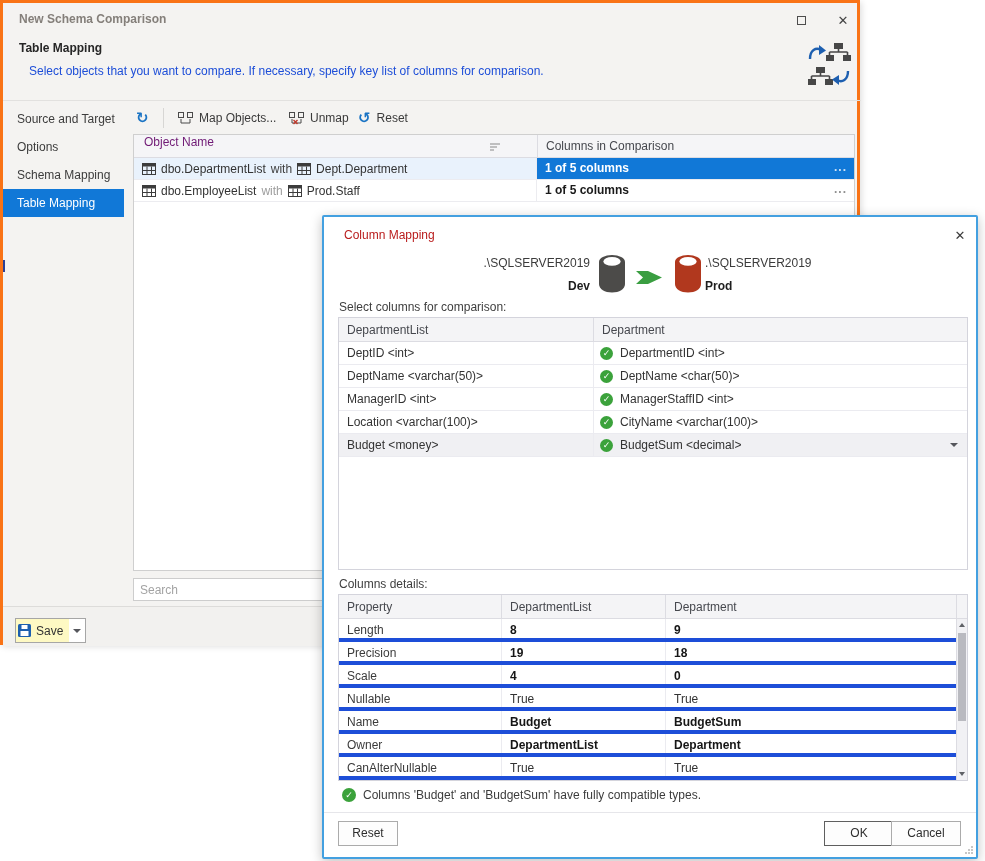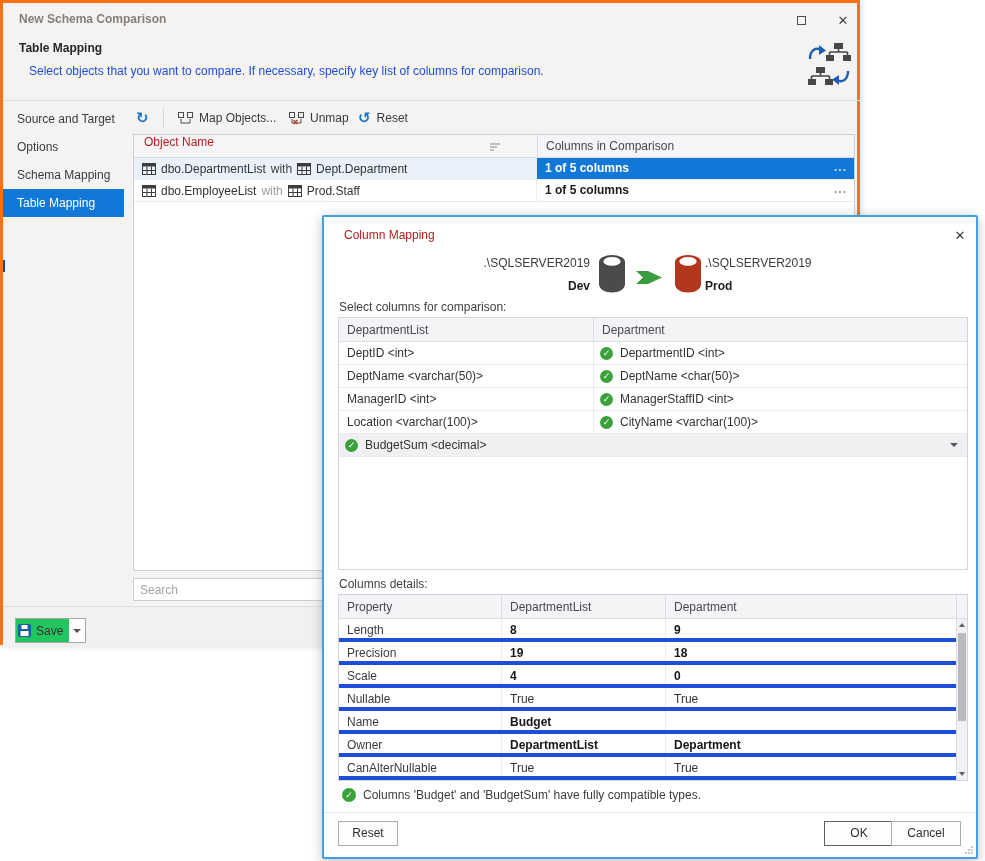--- a/index.html
+++ b/index.html
@@ -30,42 +30,42 @@
   .tb-btn { position:absolute; top:104px; height:22px; display:flex; align-items:center;
     gap:6px; padding:0 5px; color:#3a3a3a; cursor:default; }
   .tb-refresh { left:128px; }
   .glyph-blue { color:#1b74c4; font-size:15px; font-weight:bold; line-height:20px; }
   .tb-sep { position:absolute; left:160px; top:105px; width:1px; height:20px; background:#d7d6d4; }
 
   
   .grid { position:absolute; left:130px; top:131px; width:722px; height:437px;
     background:#fff; border:1px solid #cfcfcf; }
   .grid-head { height:23px; background:#f5f5f7; border-bottom:1px solid #dcdce2; position:relative; }
-  .grid-head .h1 { position:absolute; left:10px; top:0; color:#b91c1c; }
+  .grid-head .h1 { position:absolute; left:10px; top:0; color:#701a75; }
   .grid-head .h2 { position:absolute; left:412px; top:4px; color:#46484e; }
   .grid-head .vline { position:absolute; left:403px; top:0; width:1px; height:23px; background:#dcdce2; }
   .sort-icon { position:absolute; left:356px; top:8px; }
   .grid-row { height:22px; border-bottom:1px solid #ececf0; position:relative; display:flex; }
   .gcell1 { width:403px; display:flex; align-items:center; gap:5px; padding-left:8px;
     border-right:1px solid #ececf0; }
   .gcell2 { flex:1; position:relative; line-height:21px; padding-left:8px; font-weight:bold; color:#1a1a1a; }
   .row-src-sel .gcell1 { background:#e9f2fc; }
   .cell-sel { background:#1178d7; color:#fff !important; }
   .dots { position:absolute; right:7px; top:0; line-height:19px; color:#8f8f8f; letter-spacing:1px; cursor:default; }
   .cell-sel .dots { color:#cfe2f6; }
   .w-dark { color:#3f3f3f; } .w-mut { color:#9d9d9d; }
 
   .search-box { position:absolute; left:130px; top:575px; width:722px; height:23px;
     border:1px solid #cdcdcd; background:#fff; padding:0 6px; font-size:12px; color:#444;
     font-family:inherit; }
   .search-box::placeholder { color:#a3a3a3; }
 
   .bottom-bar { position:absolute; left:0; top:603px; width:858px; height:40px;
     background:#f2f1ef; border-top:1px solid #dddcda; }
-  .save-btn { position:absolute; left:12px; top:11px; width:55px; height:25px; background:#22c55e;
+  .save-btn { position:absolute; left:12px; top:11px; width:55px; height:25px; background:#fef9c3;
     border:1px solid #a6a6a6; display:flex; align-items:center; gap:5px; padding-left:2px; cursor:default; }
   .save-arrow { position:absolute; left:66px; top:11px; width:17px; height:25px; background:#fff;
     border:1px solid #a6a6a6; border-left:none; display:flex; align-items:center; justify-content:center; cursor:default; }
   .caret-down { width:0; height:0; border-left:4px solid transparent; border-right:4px solid transparent;
     border-top:4px solid #55565c; }
 
   
   .dialog { position:absolute; left:322px; top:215px; width:656px; height:644px; background:#fff;
     border:2px solid #43a0e0; border-radius:2px; box-shadow:0 3px 12px rgba(0,0,0,.25); }
   .dlg-title { position:absolute; left:20px; top:11px; font-weight:normal; color:#b91c1c; }
@@ -318,20 +318,21 @@
         </div>
     </div>
     <div class="mt-row">
       <div class="c1">Location &lt;varchar(100)&gt;</div>
       <div class="c2">
           <span class="chk">✓</span>
           <span>CityName &lt;varchar(100)&gt;</span>
         </div>
     </div>
     <div class="mt-row sel">
+      <div class="c1">Budget &lt;money&gt;</div>
       <div class="c2">
         <span class="chk">✓</span>
         <span>BudgetSum &lt;decimal&gt;</span>
         <span class="caret-down row-caret"></span>
       </div>
     </div>
   </div>
 
   <div class="sec-label" style="top:360px">Columns details:</div>
 
@@ -358,20 +359,21 @@
       <div class="d3 b">0</div>
     </div>
     <div class="dt-row">
       <div class="d1">Nullable</div>
       <div class="d2">True</div>
       <div class="d3">True</div>
     </div>
     <div class="dt-row">
       <div class="d1">Name</div>
       <div class="d2 b">Budget</div>
+      <div class="d3 b">BudgetSum</div>
     </div>
     <div class="dt-row">
       <div class="d1">Owner</div>
       <div class="d2 b">DepartmentList</div>
       <div class="d3 b">Department</div>
     </div>
     <div class="dt-row">
       <div class="d1">CanAlterNullable</div>
       <div class="d2">True</div>
       <div class="d3">True</div>

